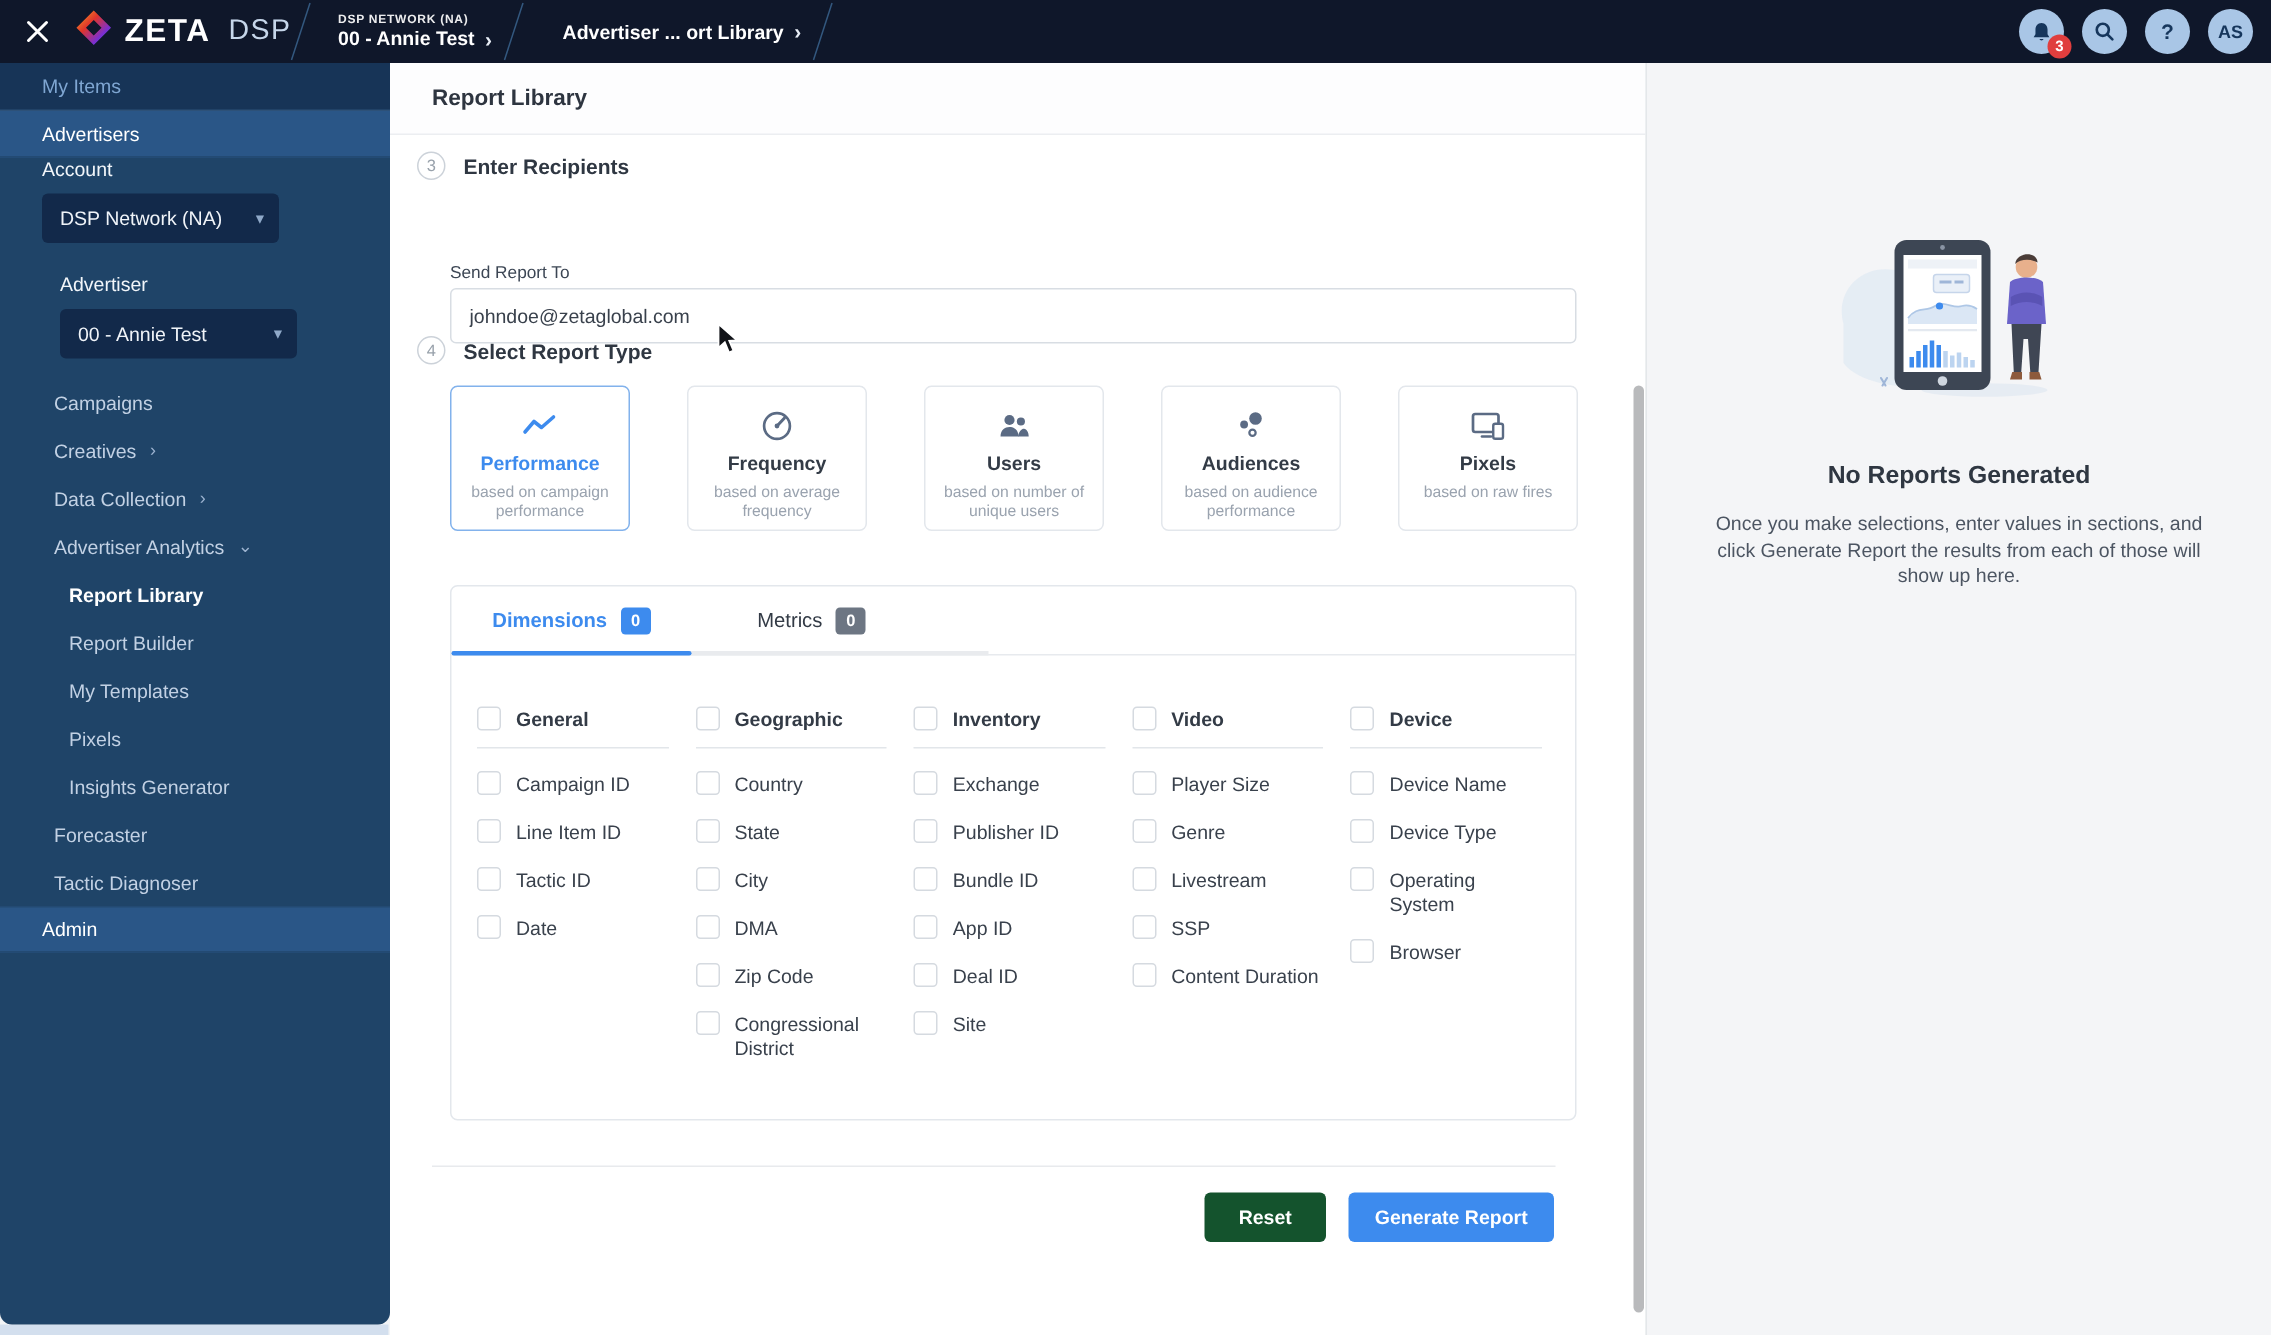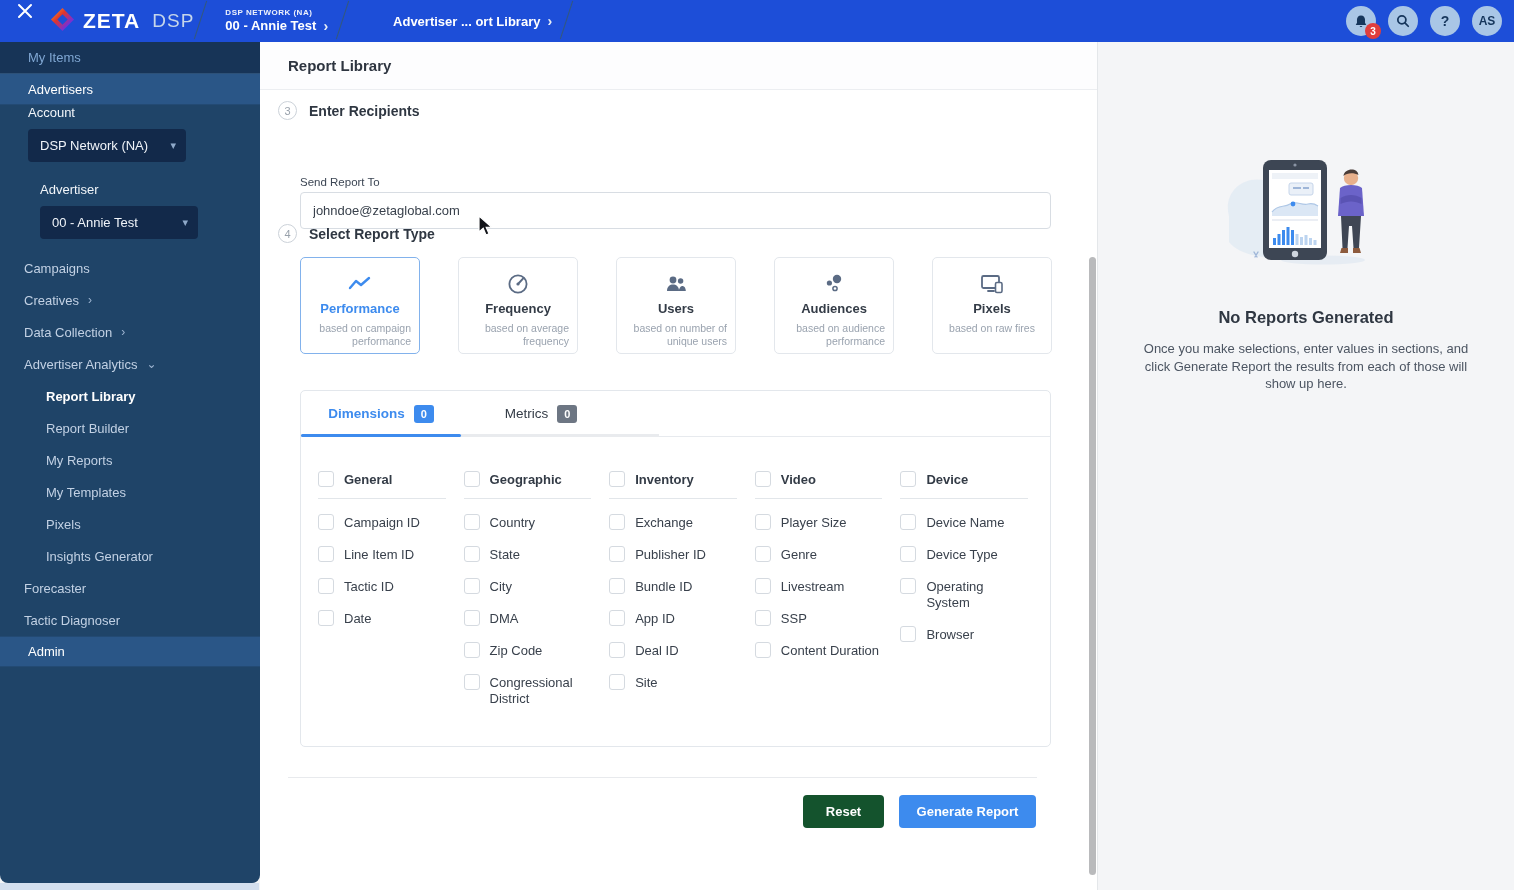--- a/index.html
+++ b/index.html
@@ -1,46 +1,46 @@
 <!DOCTYPE html>
 <html><head>
 <meta charset="utf-8">
 <style>
   * { margin:0; padding:0; box-sizing:border-box; }
   html,body { width:1514px; height:890px; }
   body { position:relative; overflow:hidden; background:#f2f4f6; font-family:"Liberation Sans",sans-serif; }
 
   
-  .navbar { position:absolute; top:0; left:0; width:1514px; height:42px; background:#1d4ed8; display:flex; z-index:30; }
+  .navbar { position:absolute; top:0; left:0; width:1514px; height:42px; background:#0f172a; display:flex; align-items:center; z-index:30; }
   .nav-close { margin-left:14px; width:22px; height:22px; display:flex; align-items:center; justify-content:center; cursor:pointer; }
   .logo { display:flex; align-items:center; margin-left:14px; gap:8px; }
   .logo-zeta { color:#fff; font-size:21px; font-weight:700; letter-spacing:1px; }
   .logo-dsp { color:#c6d6ea; font-size:19px; font-weight:400; letter-spacing:1px; margin-left:4px; }
   .crumb-sep { width:1px; height:40px; background:#33587f; transform:rotate(18deg); margin:0 6px; }
   .crumb1 { margin-left:18px; display:flex; flex-direction:column; justify-content:center; line-height:1.2; }
   .crumb1-top { font-size:8px; font-weight:700; color:#ffffff; letter-spacing:.5px; opacity:.92; }
   .crumb1-main { font-size:13px; font-weight:700; color:#fff; display:flex; align-items:center; gap:7px; }
-  .crumb2 { margin-left:44px; font-size:13px; font-weight:700; color:#fff; display:flex; align-items:center; gap:7px; }
+  .crumb2 { margin-left:26px; font-size:13px; font-weight:700; color:#fff; display:flex; align-items:center; gap:7px; }
   .crumb-chev { font-size:14px; font-weight:700; color:#e8eef6; line-height:1; }
   .nav-right { margin-left:auto; margin-right:12px; display:flex; gap:12px; align-items:center; }
   .nav-circle { position:relative; width:30px; height:30px; border-radius:50%; background:#a9c6e6; color:#16365c; display:flex; align-items:center; justify-content:center; font-size:12px; font-weight:700; cursor:pointer; }
   .nav-badge { position:absolute; right:-5px; bottom:-3px; width:16px; height:16px; border-radius:50%; background:#e03e3e; color:#fff; font-size:10px; font-weight:700; display:flex; align-items:center; justify-content:center; }
 
   
   .sidebar { position:absolute; top:42px; left:0; width:260px; height:841px; background:#1f4468; border-radius:0 0 8px 8px; z-index:20; }
   .side-strip { position:absolute; left:0; bottom:0; width:259px; height:7px; background:#d3dfee; z-index:19; }
   .side-myitems { height:32px; background:#173457; border-bottom:1px solid #2d5178; color:#7fa6d2; font-size:13px; display:flex; align-items:center; padding-left:28px; cursor:pointer; }
   .side-advertisers { height:31px; background:#2a5687; border-bottom:1px solid #234a73; color:#fff; font-size:13px; font-weight:500; display:flex; align-items:center; padding-left:28px; cursor:pointer; }
   .acct-label { margin:0 0 0 28px; color:#f2f6fa; font-size:13px; font-weight:500; }
   .side-select { width:158px; height:33px; margin:9px 0 0 28px; background:#12294a; border-radius:4px; color:#f0f4f9; font-size:13px; display:flex; align-items:center; justify-content:space-between; padding:0 10px 0 12px; cursor:pointer; }
   .side-select.indent { margin-left:40px; }
   .adv-label { margin:20px 0 0 40px; color:#f2f6fa; font-size:13px; font-weight:500; }
   .side-chev { color:#8fa9c9; font-size:11px; }
   .nav-list { margin-top:13px; }
-  .nav-item { height:32px; display:flex; align-items:center; padding-left:24px; color:#c2d1e4; font-size:13px; gap:9px; cursor:pointer; }
+  .nav-item { height:32px; display:flex; align-items:center; padding-left:36px; color:#c2d1e4; font-size:13px; gap:9px; cursor:pointer; }
   .nav-item .arrow { color:#9db4d1; font-size:12px; }
   .nav-sub { padding-left:46px; }
   .nav-active { color:#ffffff; font-weight:700; }
   .admin-band { margin-top:0; height:31px; background:#2a5687; border-top:1px solid #234a73; border-bottom:1px solid #234a73; color:#fff; font-size:13px; font-weight:500; display:flex; align-items:center; padding-left:28px; cursor:pointer; }
 
   
   .main { position:absolute; top:42px; left:260px; width:837px; height:848px; background:#fff; z-index:10; }
   .titlebar { position:absolute; top:0; left:0; right:0; height:48px; background:#fdfdfe; border-bottom:1px solid #eceef1; display:flex; align-items:center; padding-left:28px; }
   .page-title { font-size:15px; font-weight:700; color:#2e3540; }
   .step-row { position:absolute; display:flex; align-items:center; gap:12px; left:18px; }
@@ -48,21 +48,21 @@
   .step-title { font-size:14px; font-weight:700; color:#2f3742; }
   .field-label { position:absolute; top:134px; left:40px; font-size:11.5px; font-weight:500; color:#3c4654; }
   .email-input { position:absolute; top:150px; left:40px; width:751px; height:37px; border:1px solid #d8dde3; border-radius:4px; font-family:"Liberation Sans",sans-serif; font-size:13px; color:#39414c; padding:0 12px; background:#fff; outline:none; }
 
   .cards-row { position:absolute; top:215px; left:40px; display:flex; gap:38px; }
   .type-card { width:120px; height:97px; background:#fff; border:1px solid #e3e7ec; border-radius:5px; display:flex; flex-direction:column; align-items:center; padding-top:15px; cursor:pointer; }
   .type-card.selected { border-color:#82b2ec; }
   .type-icon { height:22px; display:flex; align-items:center; justify-content:center; }
   .type-title { margin-top:6px; font-size:13px; font-weight:700; color:#333b46; }
   .type-card.selected .type-title { color:#3d8bee; }
-  .type-sub { margin-top:6px; font-size:10.5px; color:#9aa3af; text-align:right; line-height:13px; padding:0 8px; }
+  .type-sub { margin-top:6px; font-size:10.5px; color:#9aa3af; text-align:center; line-height:13px; padding:0 8px; }
 
   .tab-card { position:absolute; top:348px; left:40px; width:751px; height:357px; border:1px solid #e3e7ec; border-radius:5px; background:#fff; }
   .tab-bar { position:relative; height:46px; border-bottom:1px solid #e7eaee; display:flex; }
   .tab { width:160px; display:flex; align-items:center; justify-content:center; gap:9px; font-size:13.5px; cursor:pointer; }
   .tab-label-active { color:#3d8bee; font-weight:700; }
   .tab-label { color:#333b46; font-weight:500; }
   .count-badge { min-width:20px; height:18px; border-radius:3px; color:#fff; font-size:11px; font-weight:700; display:flex; align-items:center; justify-content:center; padding:0 5px; }
   .count-blue { background:#3d8bee; }
   .count-gray { background:#6d7683; }
   .tab-track { position:absolute; left:0; top:43px; width:358px; height:3px; background:#e9ebee; }
@@ -191,23 +191,20 @@
     </div>
     <div class="nav-item">
       <span>Advertiser Analytics</span>
       <span class="arrow">⌄</span>
     </div>
     <div class="nav-item nav-sub nav-active">
       <span>Report Library</span>
     </div>
     <div class="nav-item nav-sub">
       <span>Report Builder</span>
-    </div>
-    <div class="nav-item nav-sub">
-      <span>My Reports</span>
     </div>
     <div class="nav-item nav-sub">
       <span>My Templates</span>
     </div>
     <div class="nav-item nav-sub">
       <span>Pixels</span>
     </div>
     <div class="nav-item nav-sub">
       <span>Insights Generator</span>
     </div>

